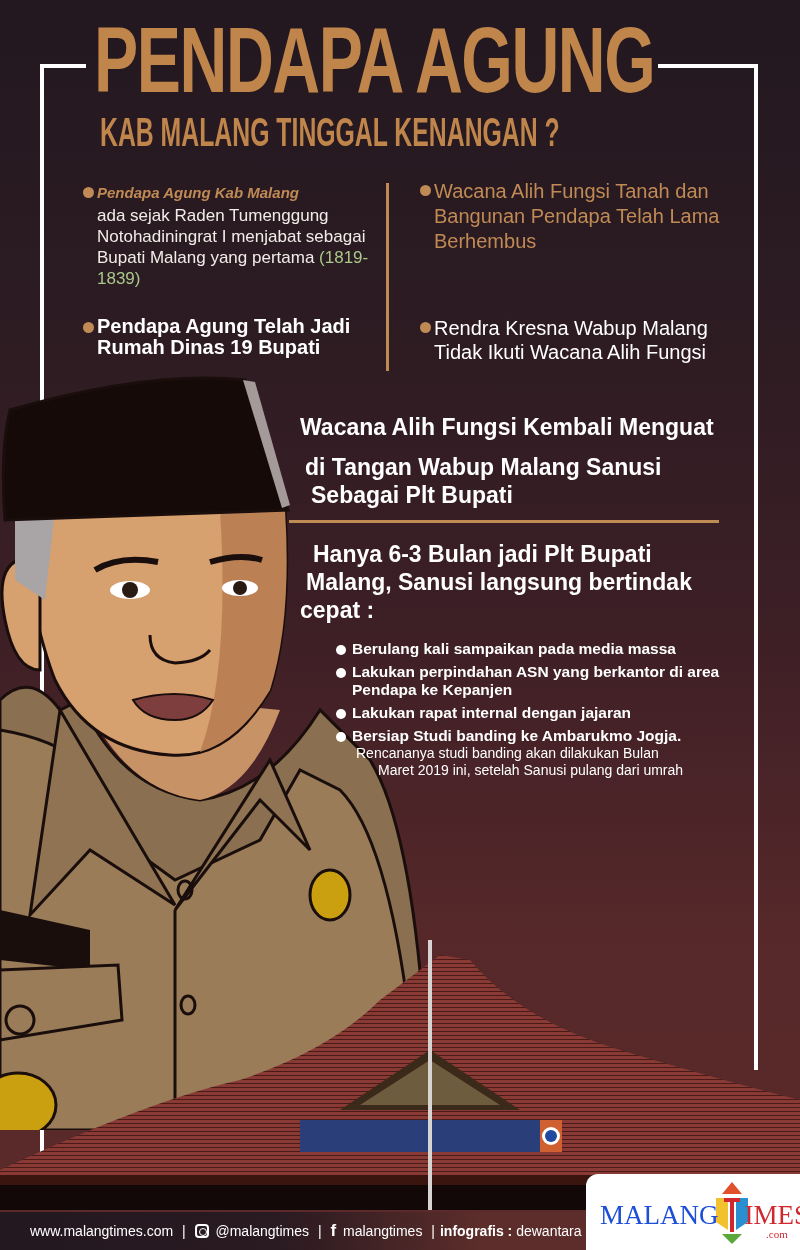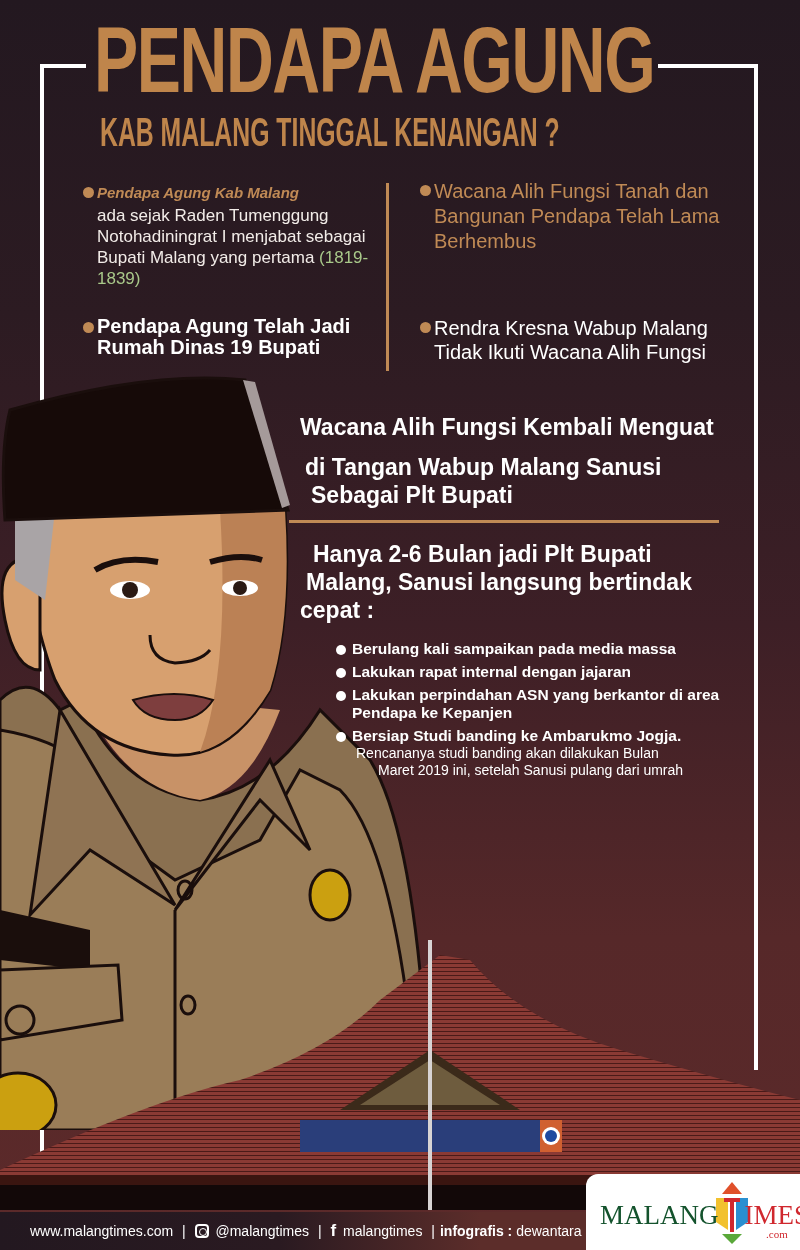--- a/index.html
+++ b/index.html
@@ -82,21 +82,21 @@
   .footer .bold { font-weight: bold; }
 
   .logo-box {
     position: absolute; left: 586px; top: 1174px; width: 214px; height: 76px;
     background: #fff; border-radius: 12px 0 0 0;
   }
   .logo-text {
     position: absolute; left: 14px; top: 26px;
     font-family: "Liberation Serif", "DejaVu Serif", serif; font-size: 27px; line-height: 30px; white-space: nowrap;
   }
-  .logo-text .blue { color: #14532d; }
+  .logo-text .blue { color: #1d4ed8; }
   .logo-text .red { color: #d0282e; }
   .logo-com { position: absolute; left: 180px; top: 54px; font-family: "Liberation Serif", serif; font-size: 11px; color: #d0282e; }
   .logo-mark { position: absolute; left: 126px; top: 8px; width: 40px; height: 62px; }
 </style>
 </head>
 <body>
 
 <div class="frame-left"></div>
 <div class="frame-top-left"></div>
 <div class="frame-top-right"></div>
@@ -200,29 +200,29 @@
 </svg>
 
 <div class="section-headline">
   <span>Wacana Alih Fungsi Kembali Menguat</span>
   <span class="l2">di Tangan Wabup Malang Sanusi</span>
   <span class="l3">Sebagai Plt Bupati</span>
 </div>
 <div class="hdivider"></div>
 
 <div class="section-sub">
-  <span class="l1">Hanya 2-6 Bulan jadi Plt Bupati</span>
+  <span class="l1">Hanya 6-3 Bulan jadi Plt Bupati</span>
   <span class="l2">Malang, Sanusi langsung bertindak</span>
   <span>cepat :</span>
 </div>
 
 <ul class="actions">
   <li><span class="dot"></span><span>Berulang kali sampaikan pada media massa</span></li>
+  <li><span class="dot"></span><span>Lakukan perpindahan ASN yang berkantor di area Pendapa ke Kepanjen</span></li>
   <li><span class="dot"></span><span>Lakukan rapat internal dengan jajaran</span></li>
-  <li><span class="dot"></span><span>Lakukan perpindahan ASN yang berkantor di area Pendapa ke Kepanjen</span></li>
   <li><span class="dot"></span><span>Bersiap Studi banding ke Ambarukmo Jogja.</span>
     <span class="note">Rencananya studi banding akan dilakukan Bulan</span>
     <span class="note2">Maret 2019 ini, setelah Sanusi pulang dari umrah</span>
   </li>
 </ul>
 
 <div class="footer">
   <span>www.malangtimes.com</span>
   <span class="sep">|</span>
   <span class="ig"></span>

